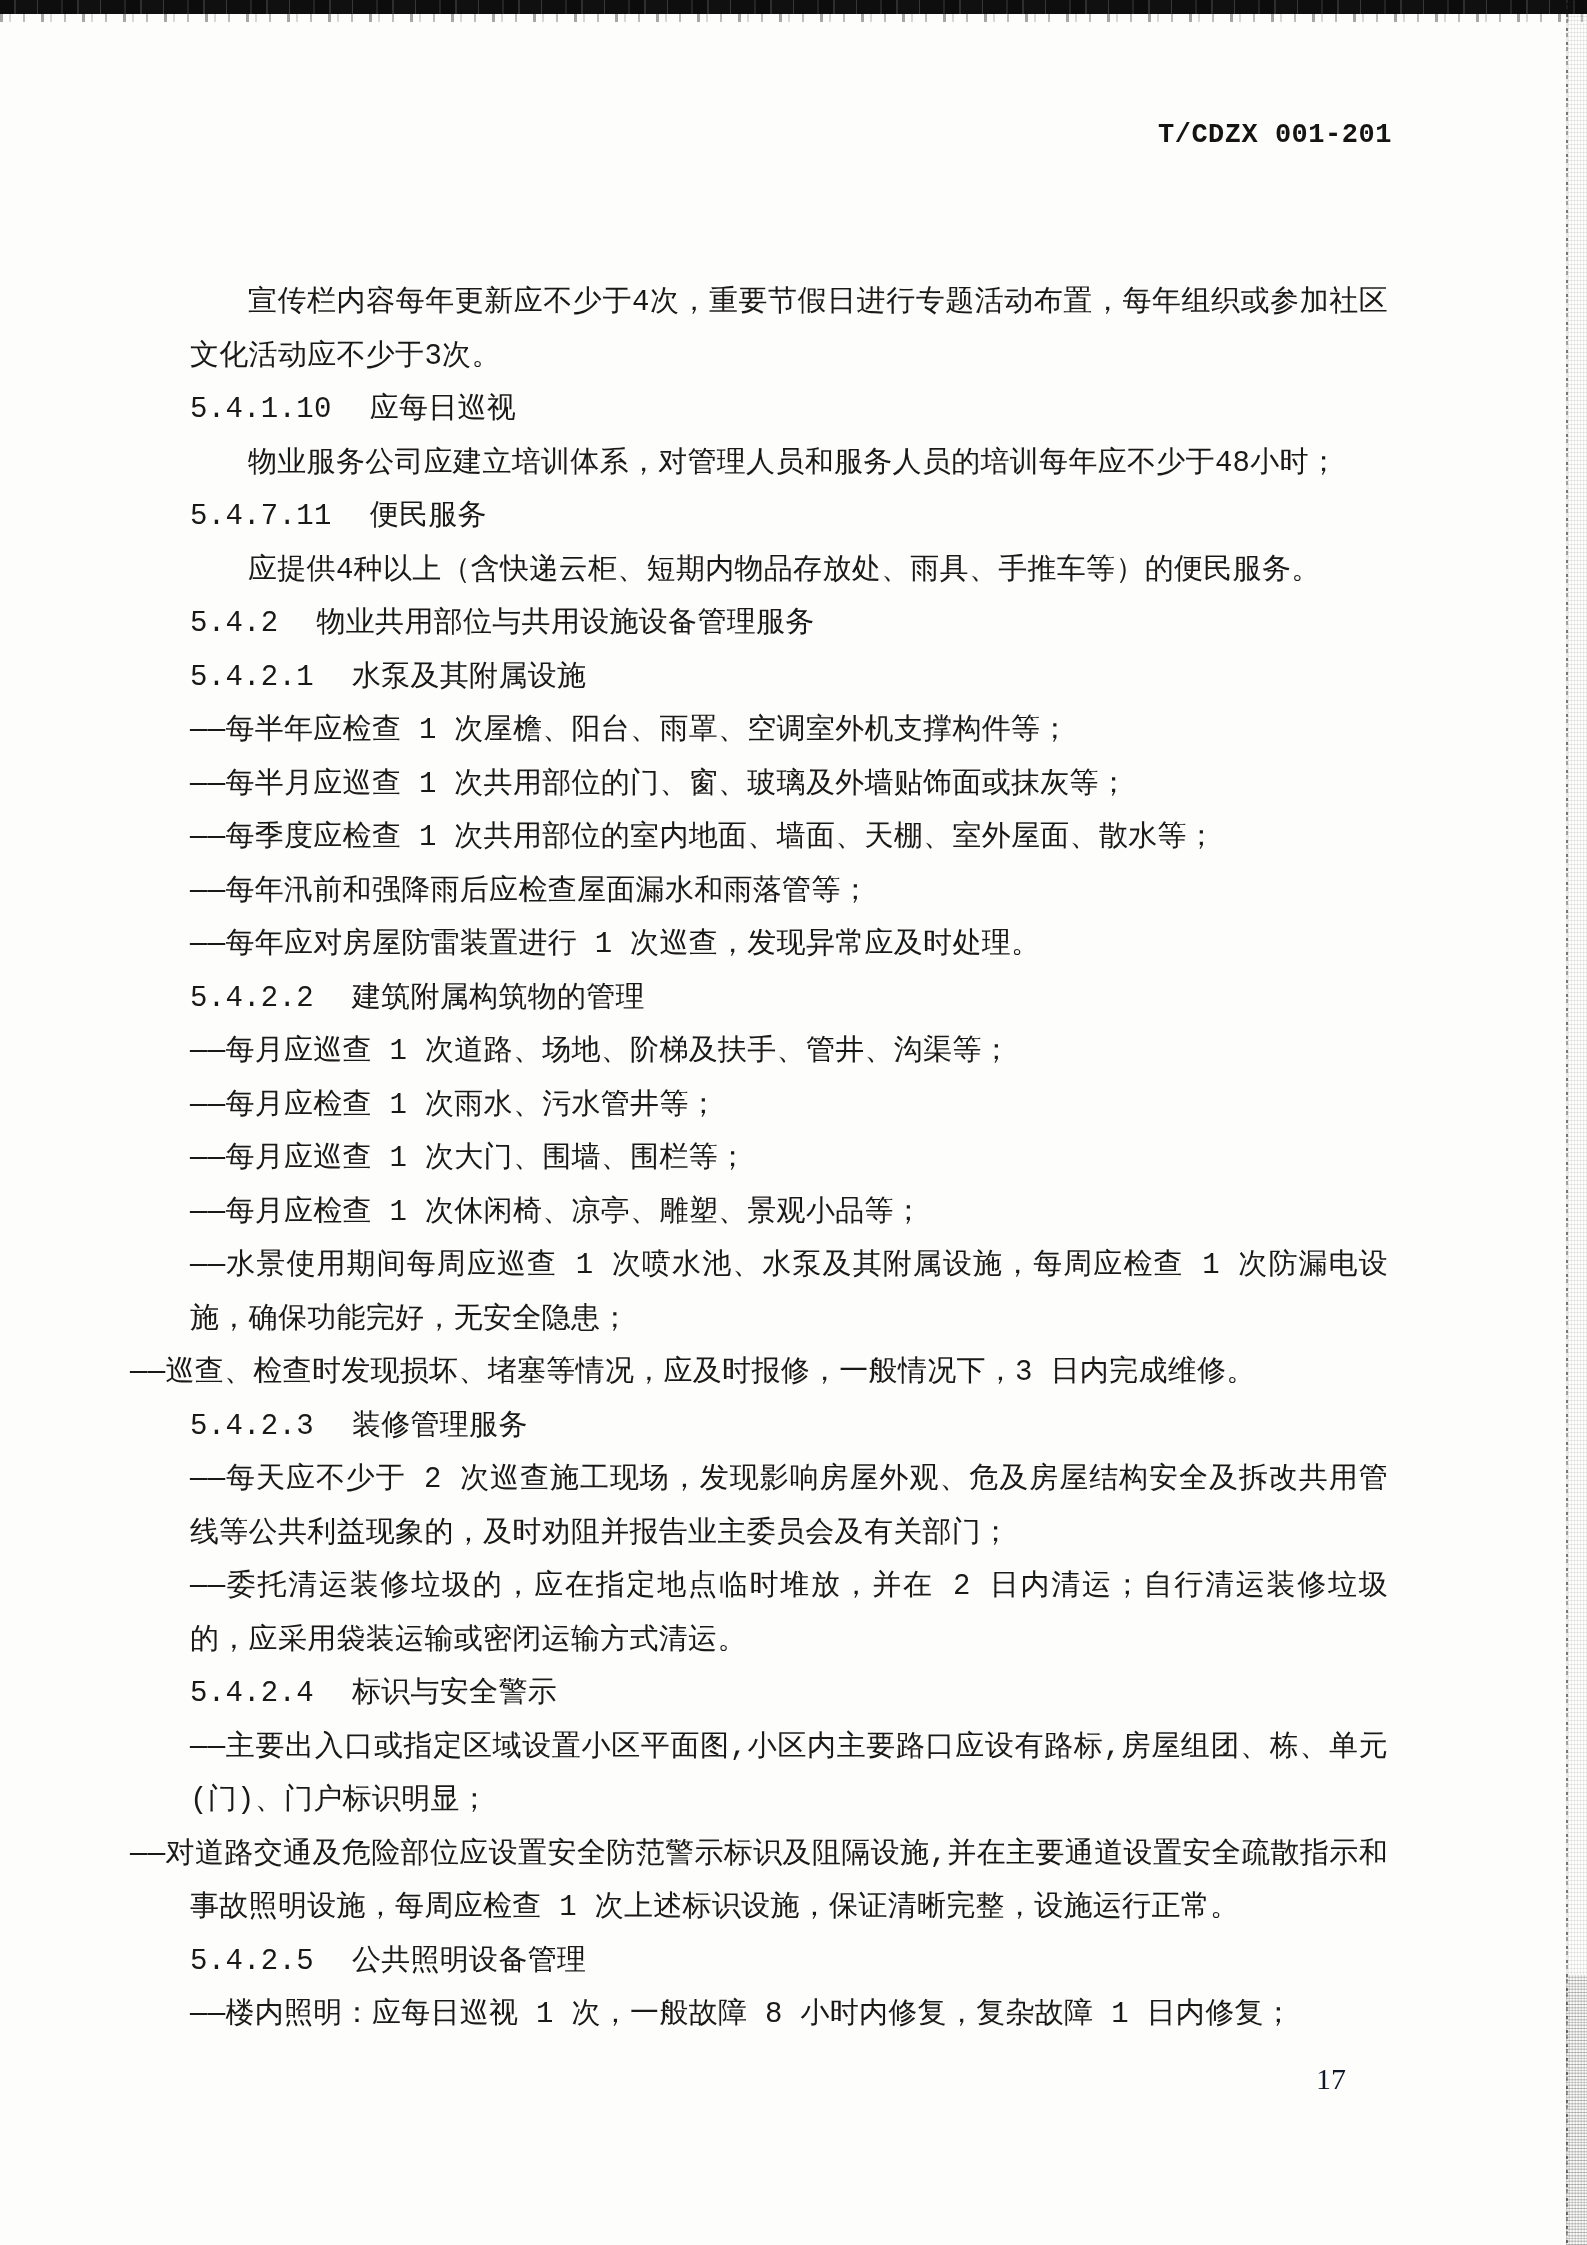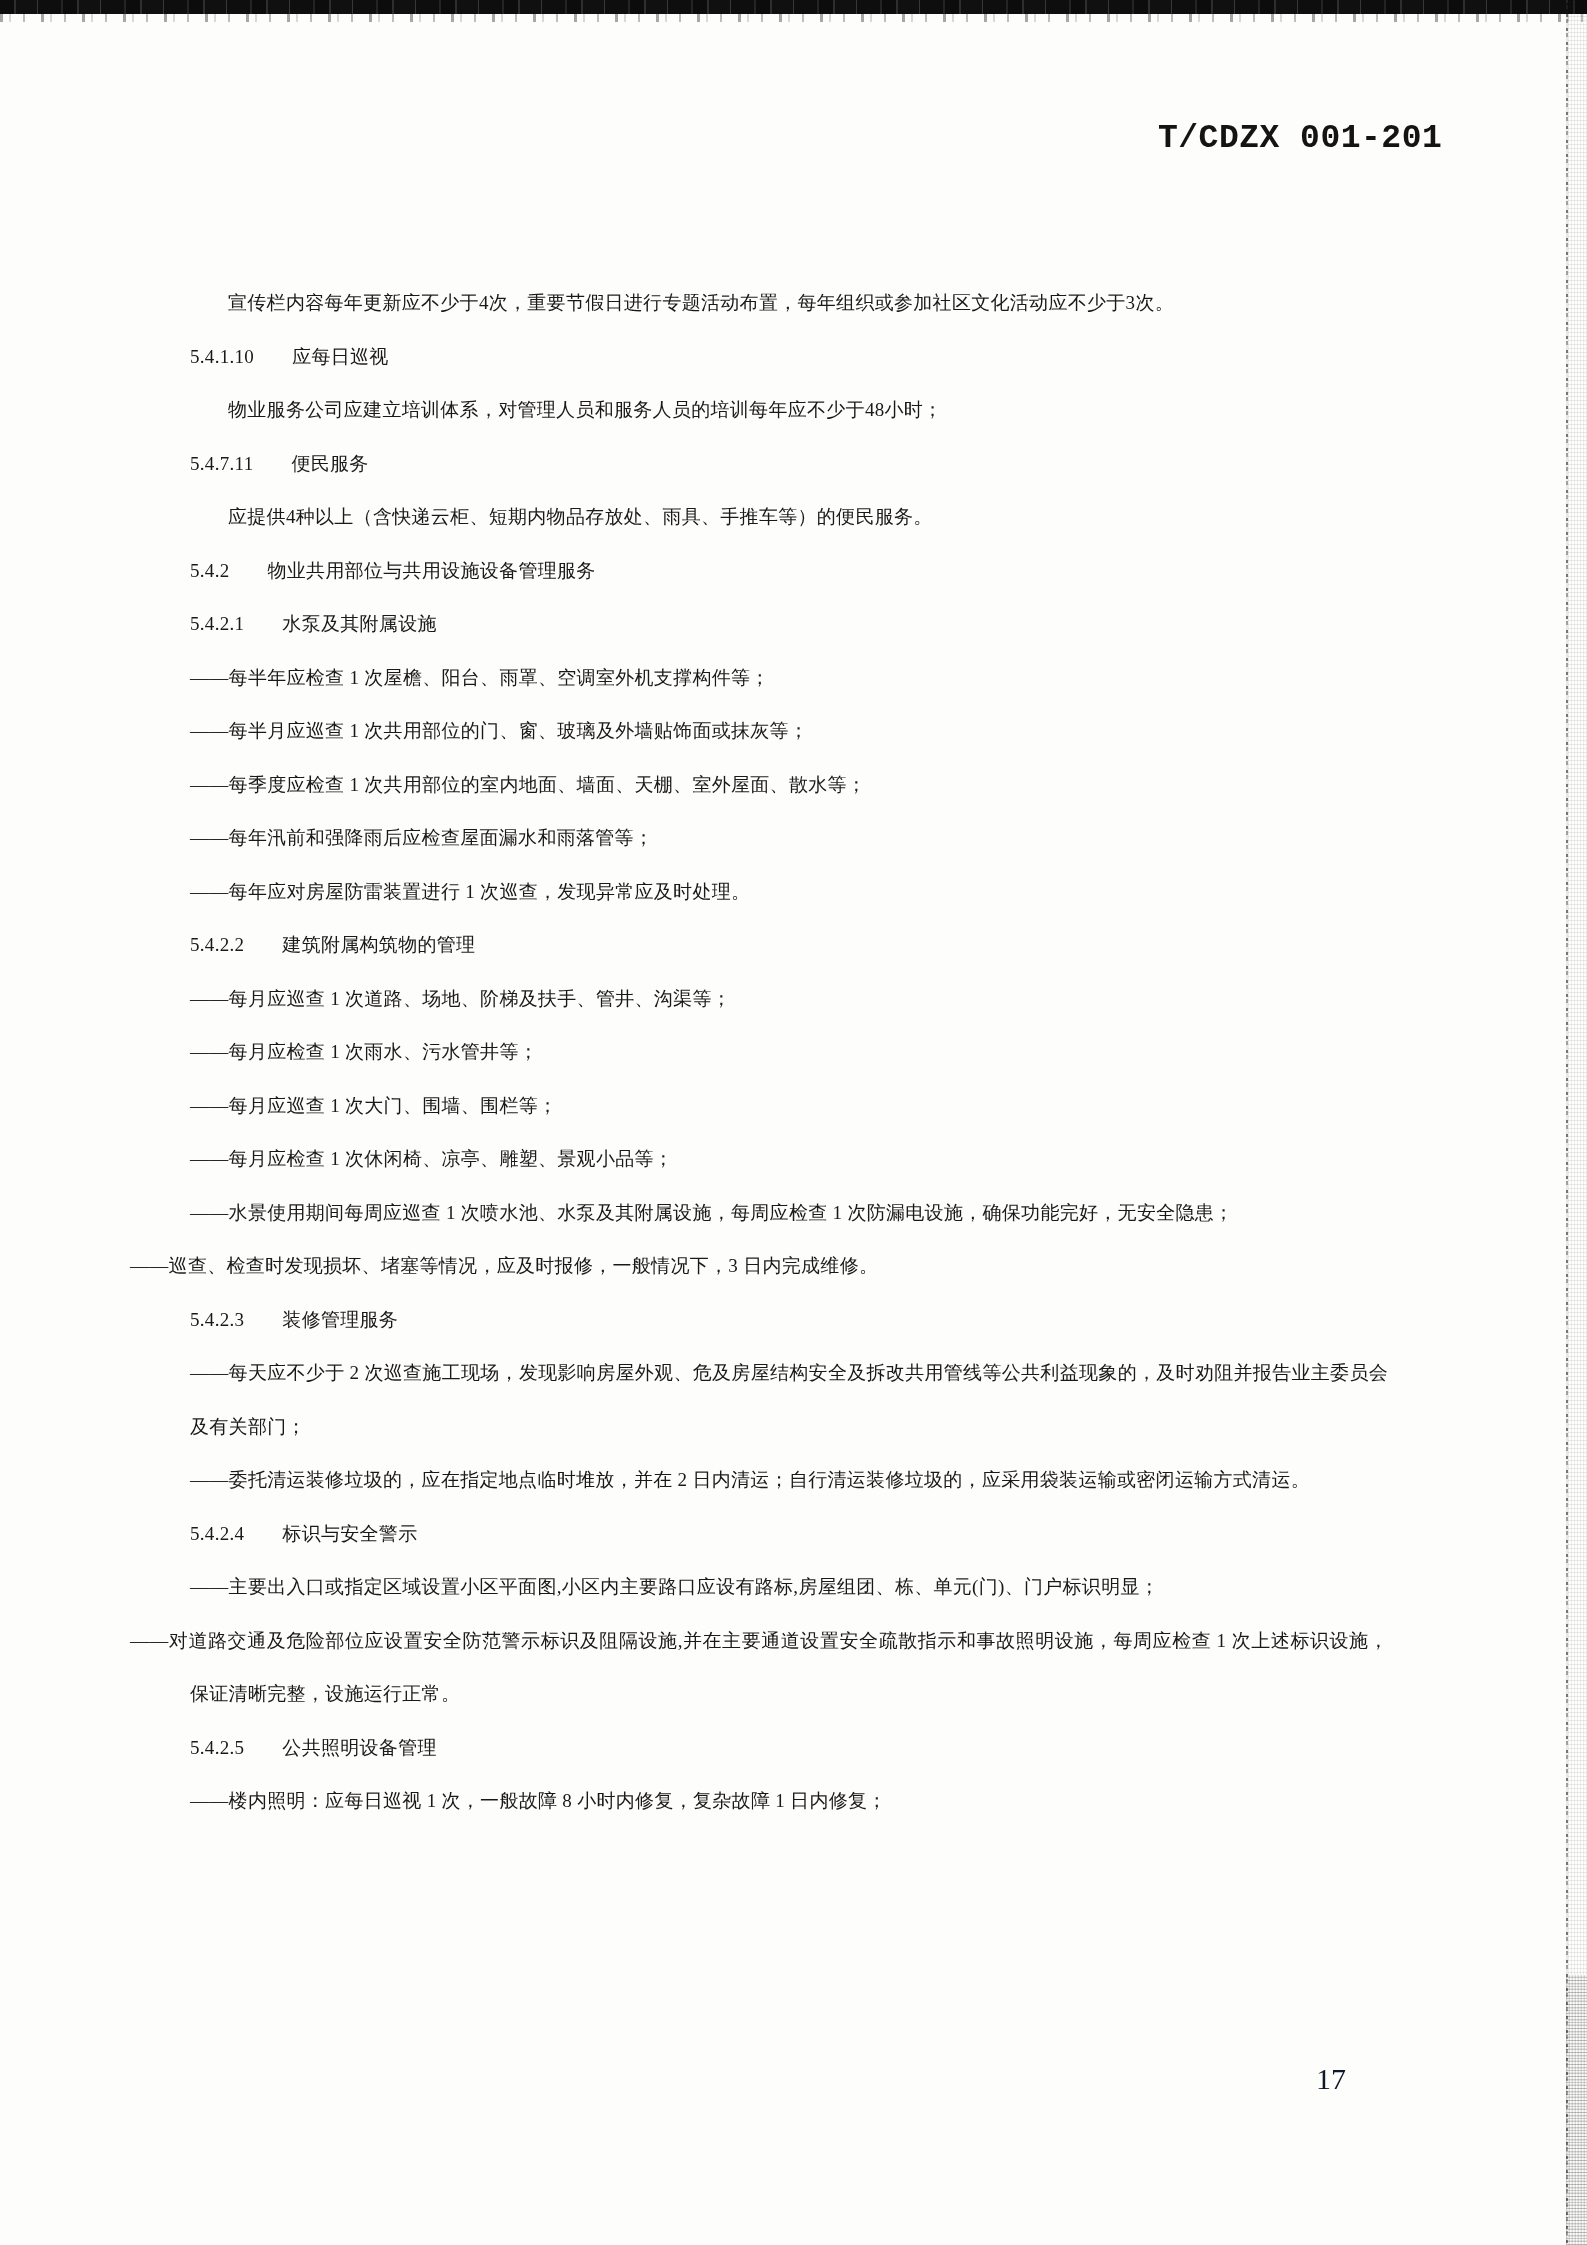--- a/index.html
+++ b/index.html
@@ -68,43 +68,44 @@
       repeating-linear-gradient(90deg, rgba(0,0,0,.16) 0 1px, transparent 1px 3px);
     opacity: .8;
   }
 
   
   .doc-code {
     position: absolute;
     left: 1158px;
     top: 120px;
     font-family: "Liberation Mono", "DejaVu Sans Mono", monospace;
-    font-size: 33px;
+    font-size: 27px;
     font-weight: bold;
     letter-spacing: 0.5px;
     color: #161412;
     white-space: nowrap;
   }
   .page-number {
     position: absolute;
     left: 1316px;
     top: 2062px;
     font-size: 30px;
     color: #0f172a;
   }
 
   
   .body-col {
     position: absolute;
     left: 190px;
     top: 276px;
     width: 1198px;
-    font-size: 19px;
+    font-size: 29px;
     line-height: 53.5px;
     letter-spacing: 0.3px;
+    font-family: Liberation Mono, monospace;
   }
   .body-col p {
     margin: 0;
     padding: 0;
     text-align: justify;
   }
   .body-col p.indent  { text-indent: 2em; }
   .body-col p.dash    { text-indent: 0; }
   .body-col p.outdash { text-indent: -60px; }
   .body-col p.heading { text-align: left; }

